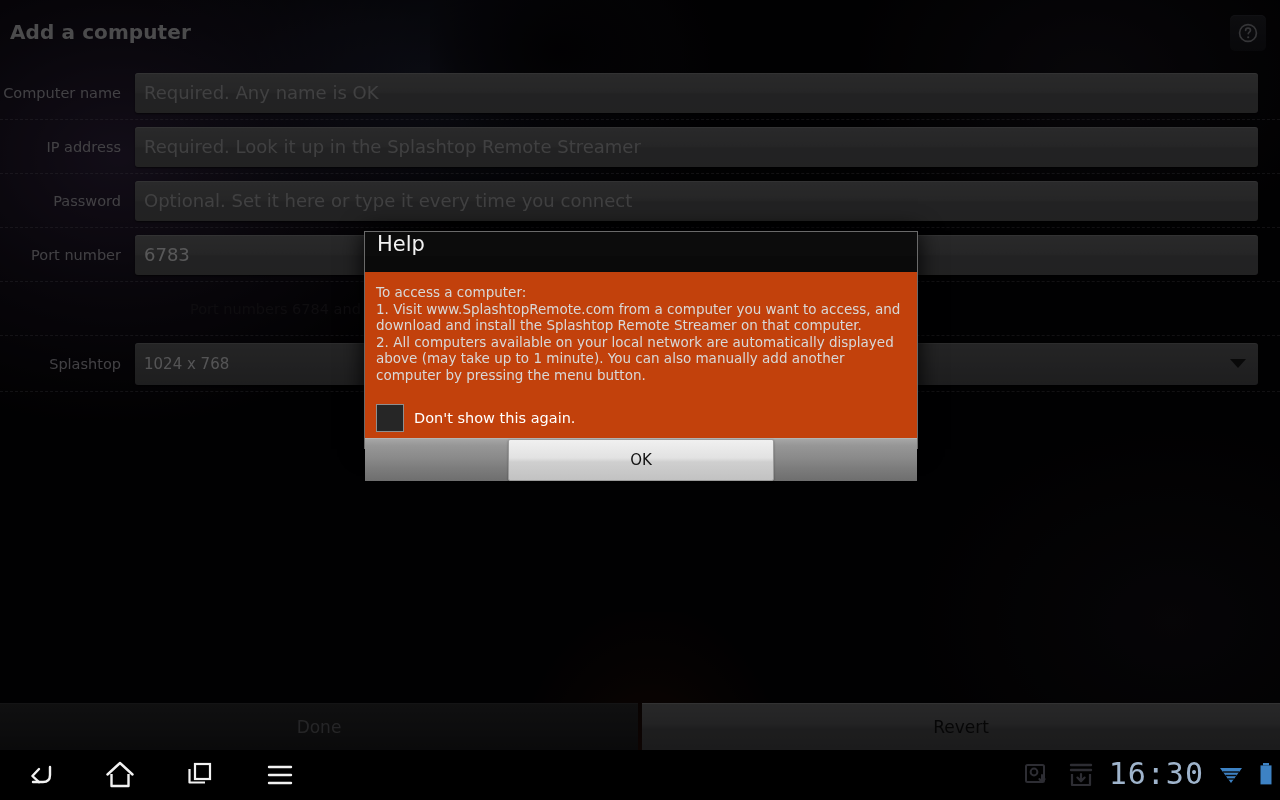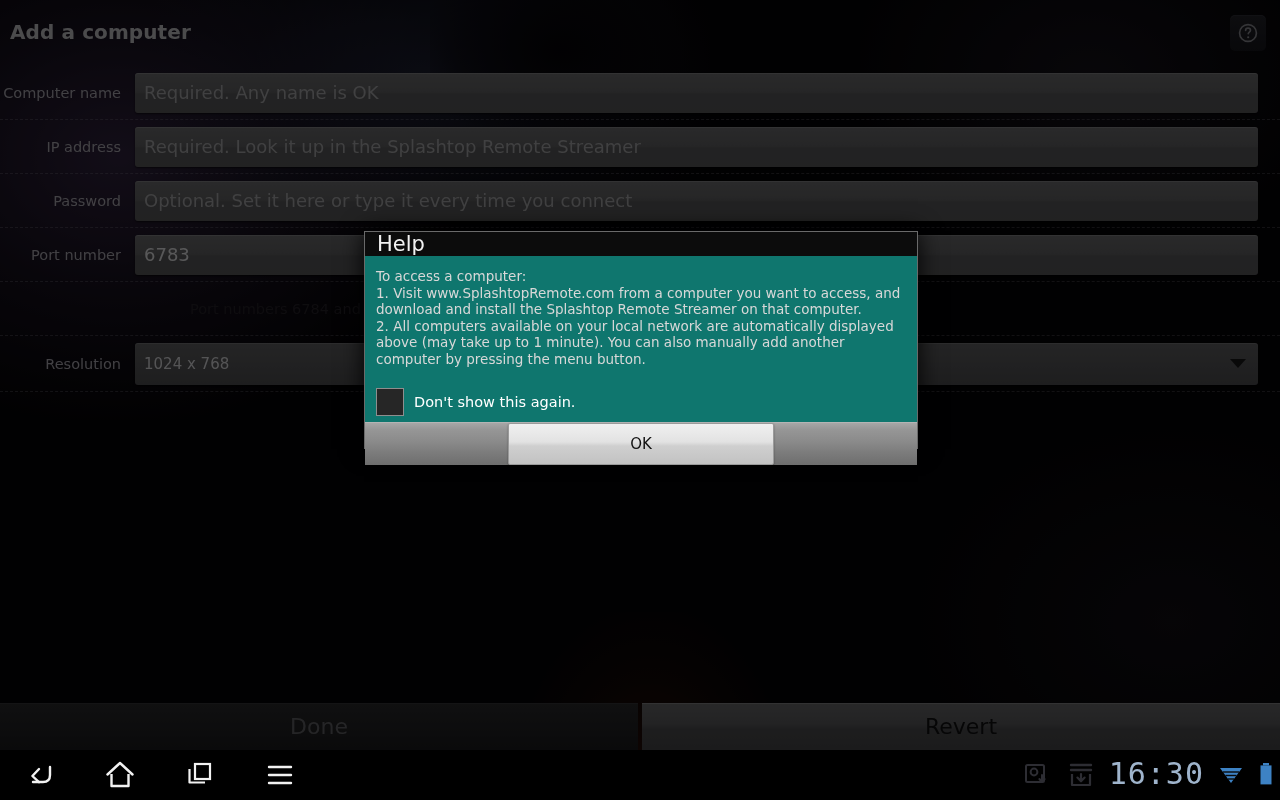--- a/index.html
+++ b/index.html
@@ -145,21 +145,21 @@
 
   
   #actionbar {
     position:absolute; left:0; top:703px; width:1280px; height:47px;
     display:flex; gap:4px;
     z-index:4;
   }
   .act-btn {
     flex:1 1 0;
     display:flex; align-items:center; justify-content:center;
-    font-size:22px;
+    font-size:17px;
     cursor:pointer;
   }
   #done-btn {
     background:linear-gradient(180deg,#2b2b2d 0%, #232325 50%, #1b1b1d 100%);
     color:#636366;
     box-shadow:inset 0 1px 0 rgba(255,255,255,0.05);
   }
   #revert-btn {
     background:linear-gradient(180deg,#6a6a6c 0%, #5c5c5e 45%, #4e4e50 55%, #48484a 100%);
     color:#101012;
@@ -218,22 +218,23 @@
     font-size:21px;
     color:#f2f2f2;
     background:#0c0c0c;
   }
   #dlg-title-rule {
     height:2px;
     background:linear-gradient(90deg,#2a2a2a 0%, #3b3b3b 50%, #2a2a2a 100%);
   }
   #dlg-body {
     flex:1 1 auto;
-    background:#0f766e;
+    background:#c2410c;
     padding:12px 14px 6px 11px;
+    margin-top:16px;
   }
   .dlg-p {
     font-size:13.5px;
     line-height:16.6px;
     color:#d8d8d8;
   }
   #dont-show-row {
     display:flex; align-items:center;
     gap:10px;
     margin-top:20px;
@@ -318,21 +319,21 @@
       <div class="field">
         <span class="val">6783</span>
       </div>
     </div>
 
     <div class="hint-row">
       <div class="hint-text">Port numbers 6784 and 6785 will also be used.</div>
     </div>
 
     <div class="row res-row">
-      <div class="row-label">Resolution</div>
+      <div class="row-label">Splashtop</div>
       <div class="sel-field">
         <span>1024 x 768</span>
         <span class="caret"></span>
       </div>
     </div>
 
   </div>
 
   <div id="actionbar">
     <div class="act-btn" id="done-btn">Done</div>

